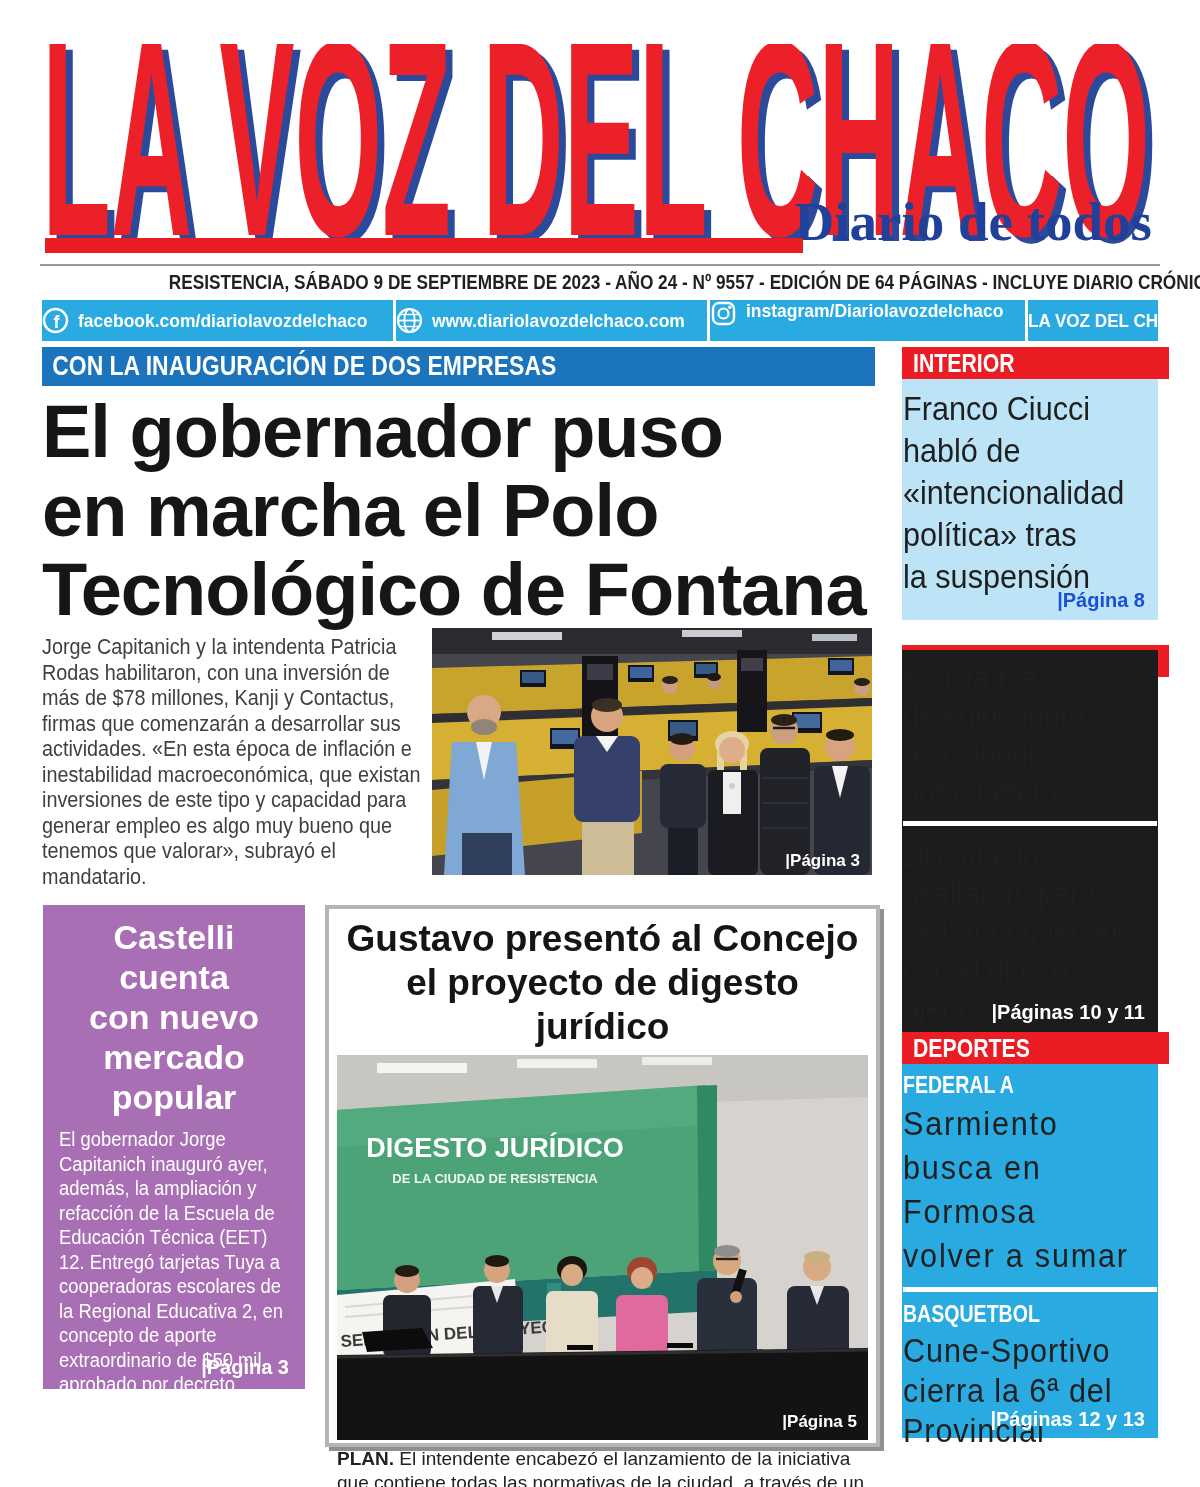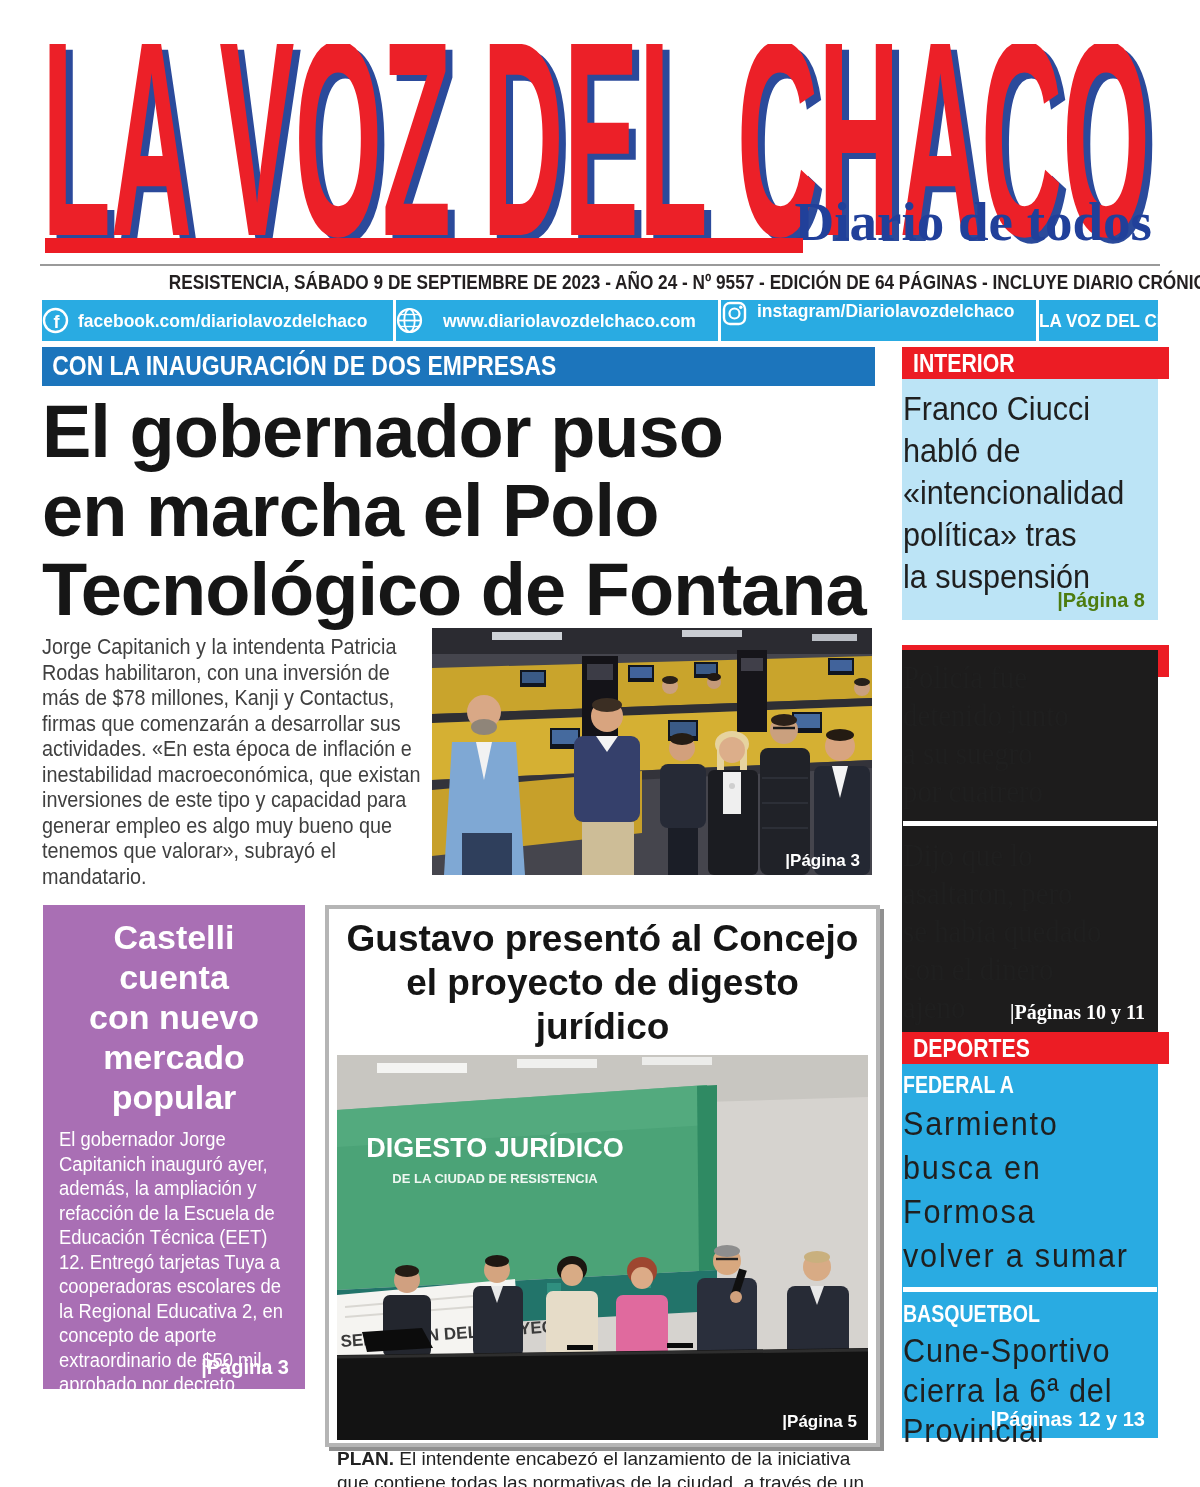--- a/index.html
+++ b/index.html
@@ -38,21 +38,21 @@
 
   <div class="abs" style="left:42px;top:300px;width:1116px;height:41px;background:#29abe2;display:flex;align-items:stretch;">
     <div style="flex:0 0 306px;display:flex;align-items:center;justify-content:center;gap:9px;">
       <svg width="27" height="27" viewBox="0 0 27 27">
         <circle cx="13.5" cy="13.5" r="11.5" fill="none" stroke="#fff" stroke-width="2.4"></circle>
         <text x="14.5" y="21" text-anchor="middle" font-family="Liberation Serif, serif" font-weight="bold" font-size="18" fill="#fff">f</text>
       </svg>
       <span class="cond" style="font-weight:bold;font-size:19px;color:#fff;transform:scaleX(0.92);white-space:nowrap;">facebook.com/diariolavozdelchaco</span>
     </div>
     <div style="flex:0 0 3px;background:#fff;"></div>
-    <div style="flex:0 0 293px;display:flex;align-items:center;justify-content:center;gap:20px;">
+    <div style="flex:0 0 293px;display:flex;align-items:center;justify-content:center;gap:9px;">
       <svg width="27" height="27" viewBox="0 0 27 27">
         <circle cx="13.5" cy="13.5" r="11.5" fill="none" stroke="#fff" stroke-width="2.2"></circle>
         <ellipse cx="13.5" cy="13.5" rx="5.2" ry="11.5" fill="none" stroke="#fff" stroke-width="1.8"></ellipse>
         <line x1="2.5" y1="13.5" x2="24.5" y2="13.5" stroke="#fff" stroke-width="1.8"></line>
         <line x1="4" y1="7.5" x2="23" y2="7.5" stroke="#fff" stroke-width="1.4"></line>
         <line x1="4" y1="19.5" x2="23" y2="19.5" stroke="#fff" stroke-width="1.4"></line>
       </svg>
       <span class="cond" style="font-weight:bold;font-size:19px;color:#fff;transform:scaleX(0.92);white-space:nowrap;">www.diariolavozdelchaco.com</span>
     </div>
     <div style="flex:0 0 3px;background:#fff;"></div>
@@ -261,27 +261,27 @@
 
   <div class="abs secbar" style="left:902px;top:347px;width:256px;height:32px;">
     <span>INTERIOR</span>
   </div>
   <div class="abs sidebox" style="left:902px;top:379px;width:256px;height:241px;background:#bce4f6;">
     <div class="preline sidehead" style="width:258px;transform:scaleX(0.9);">Franco Ciucci
 habló de
 «intencionalidad
 política» tras
 la suspensión</div>
-    <div class="pageref abs" style="right:13px;bottom:8px;color:#4d7c0f;">|Página 8</div>
+    <div class="pageref abs" style="right:13px;bottom:8px;color:#1d4ed8;">|Página 8</div>
   </div>
 
   <div class="abs secbar" style="left:902px;top:618px;width:256px;height:32px;margin-top:27px;">
     <span>POLICIALES</span>
   </div>
-  <div class="abs sidebox" style="left:902px;top:650px;width:256px;height:382px;background:#1d1c1c;font-family:Liberation Serif, serif;">
+  <div class="abs sidebox" style="left:902px;top:650px;width:256px;height:382px;background:#1d1c1c;">
     <div class="preline sidehead white" style="width:258px;transform:scaleX(0.9);font-size:32px;line-height:38px;">Policía fue
 detenido junto
 a su suegro
 por cuatrero</div>
     <div style="height:5px;background:#fff;margin:11px 0 10px;"></div>
     <div class="preline sidehead white" style="width:258px;transform:scaleX(0.9);font-size:32px;line-height:38px;">Dijo que lo
 asaltaron, pero
 se había quedado
 con el dinero
 ajeno</div>

